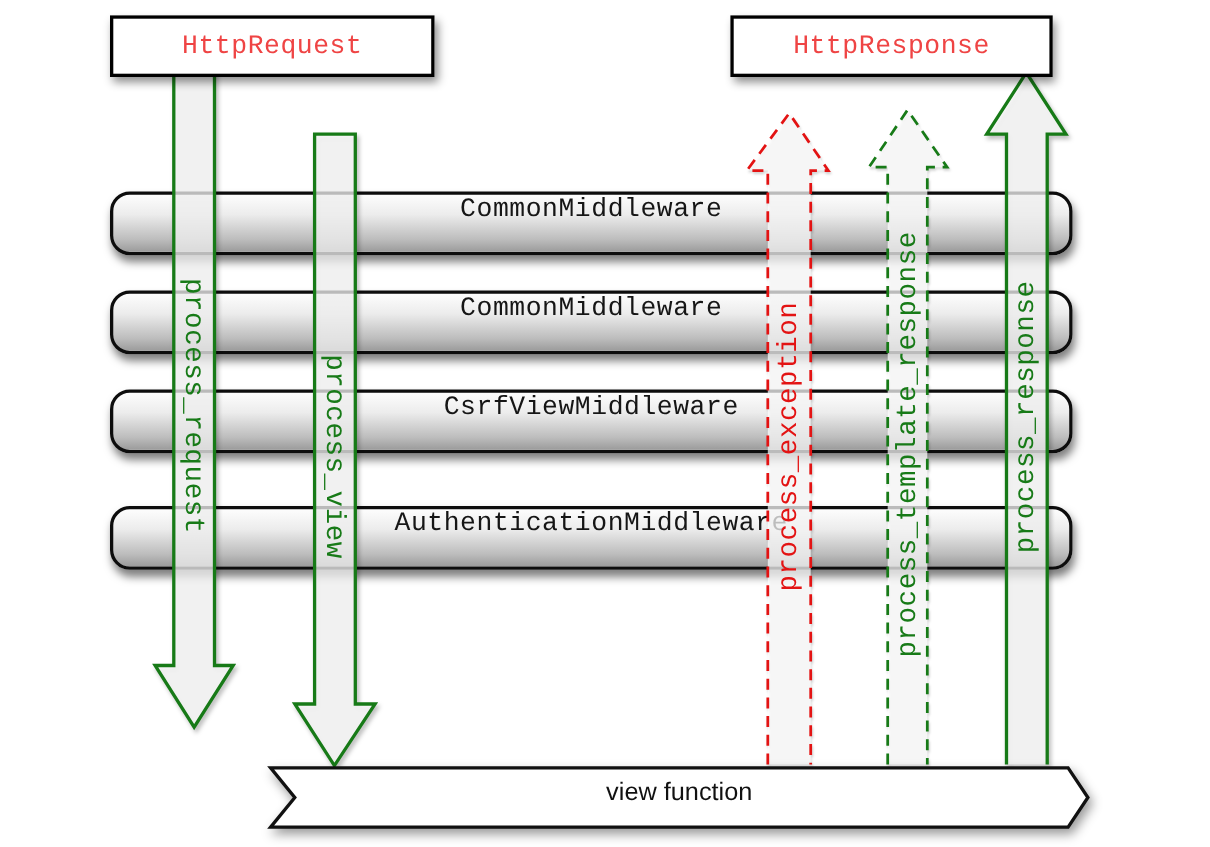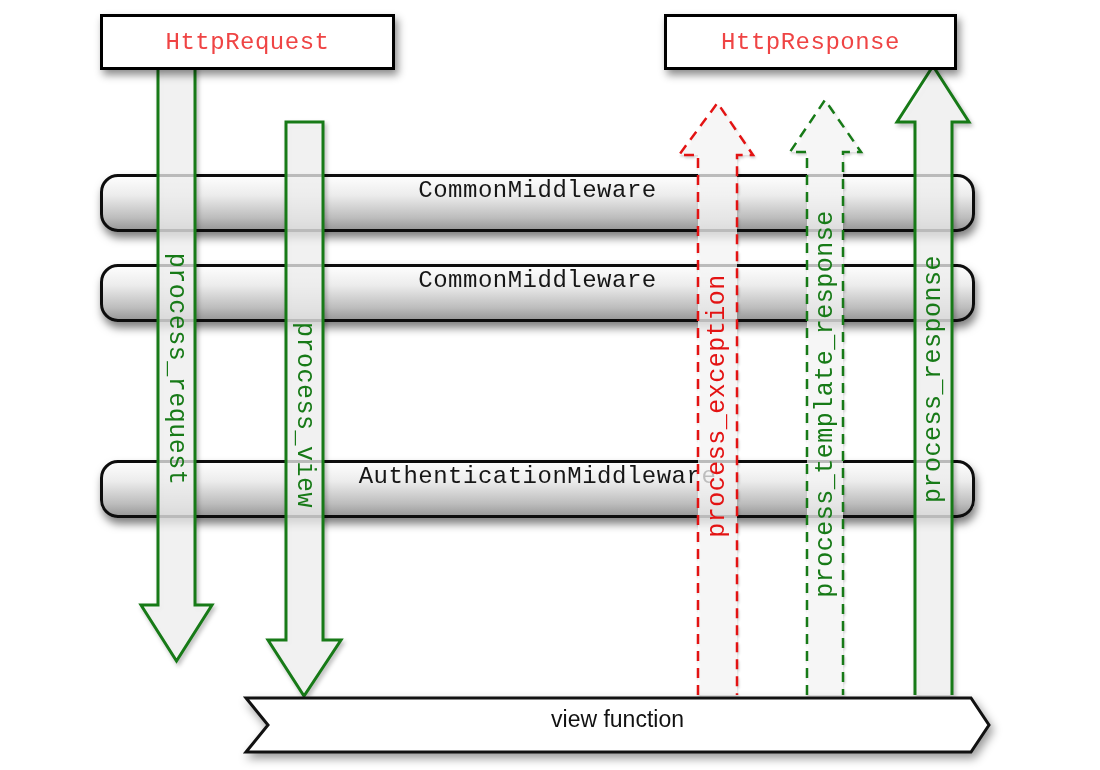--- a/index.html
+++ b/index.html
@@ -58,20 +58,23 @@
 <body>
 
 <div class="stage">
 
   <div class="bar bar1">
     <span>CommonMiddleware</span>
   </div>
   <div class="bar bar2">
     <span>CommonMiddleware</span>
   </div>
+  <div class="bar bar3">
+    <span>CsrfViewMiddleware</span>
+  </div>
   <div class="bar bar4">
     <span>AuthenticationMiddleware</span>
   </div>
 
   <svg class="arrows" width="1100" height="770" viewBox="0 0 1100 770">
 
     <path class="solidArrow" d="M158,60 L195,60 L195,605 L212,605 L176.5,661 L141,605 L158,605 Z"></path>
 
     <path class="solidArrow" d="M286,122 L323,122 L323,640 L341,640 L304,696 L268,640 L286,640 Z"></path>
 

